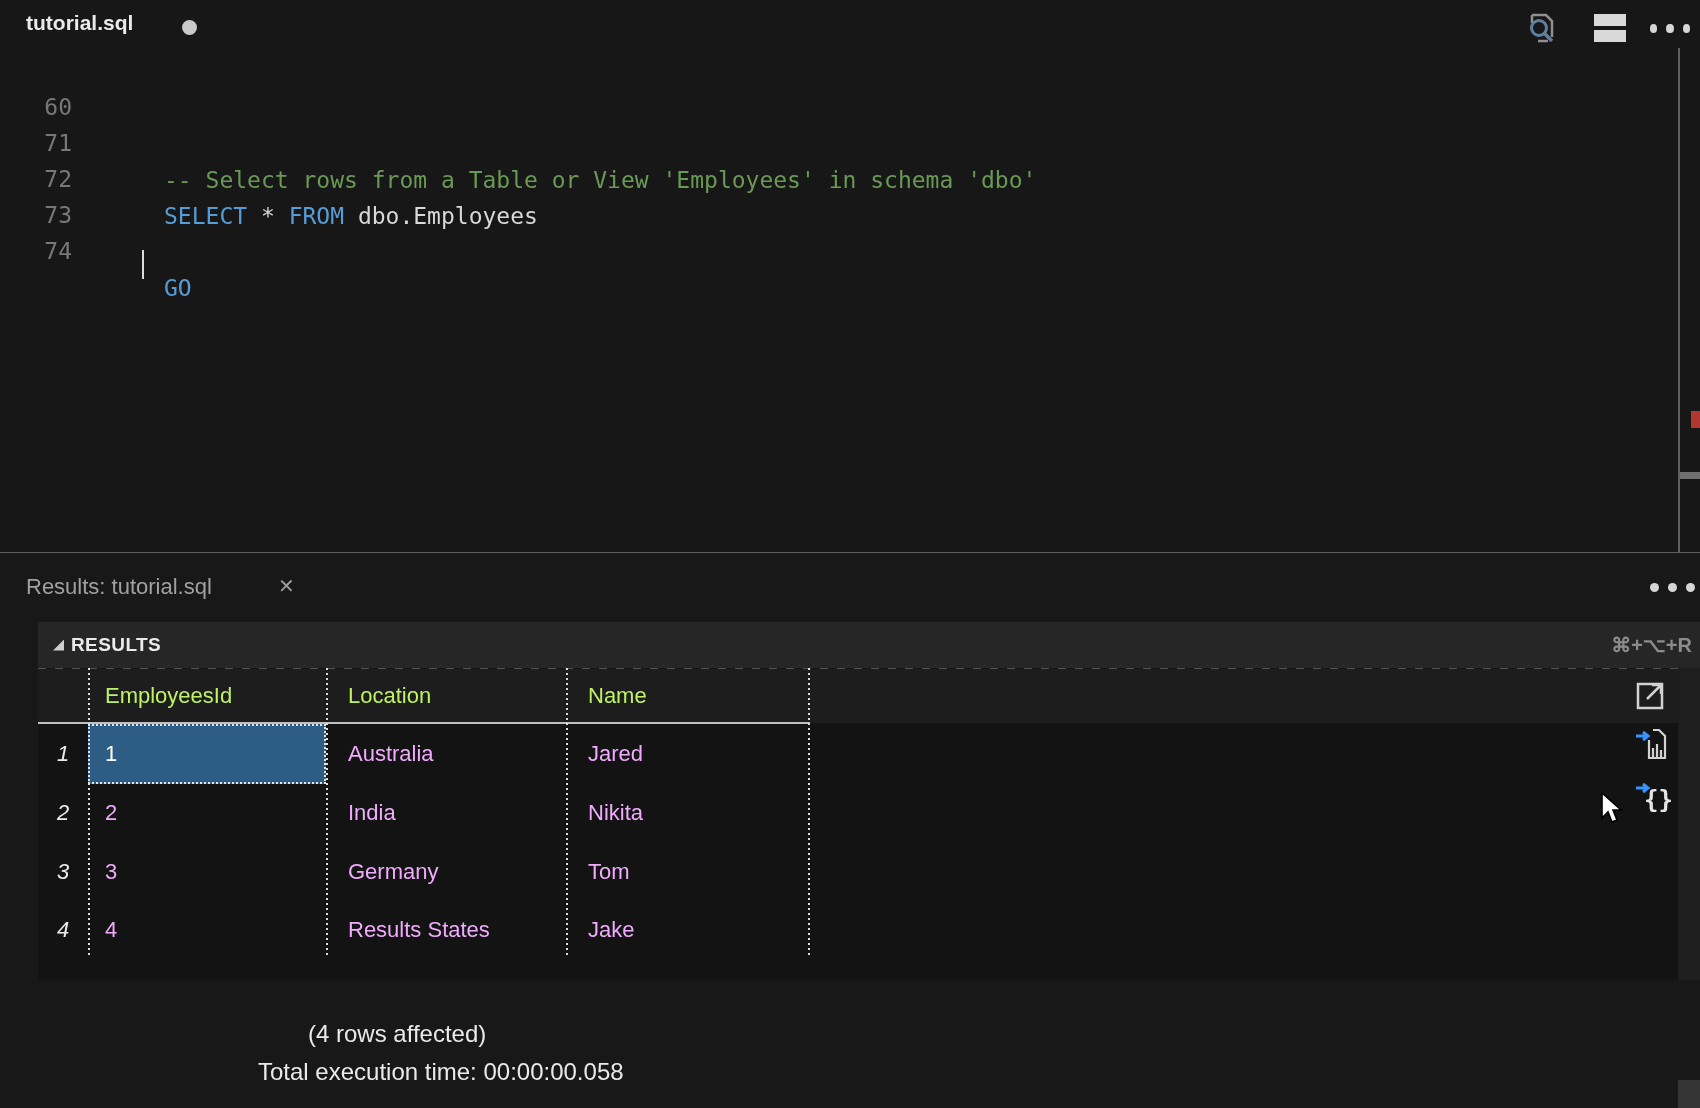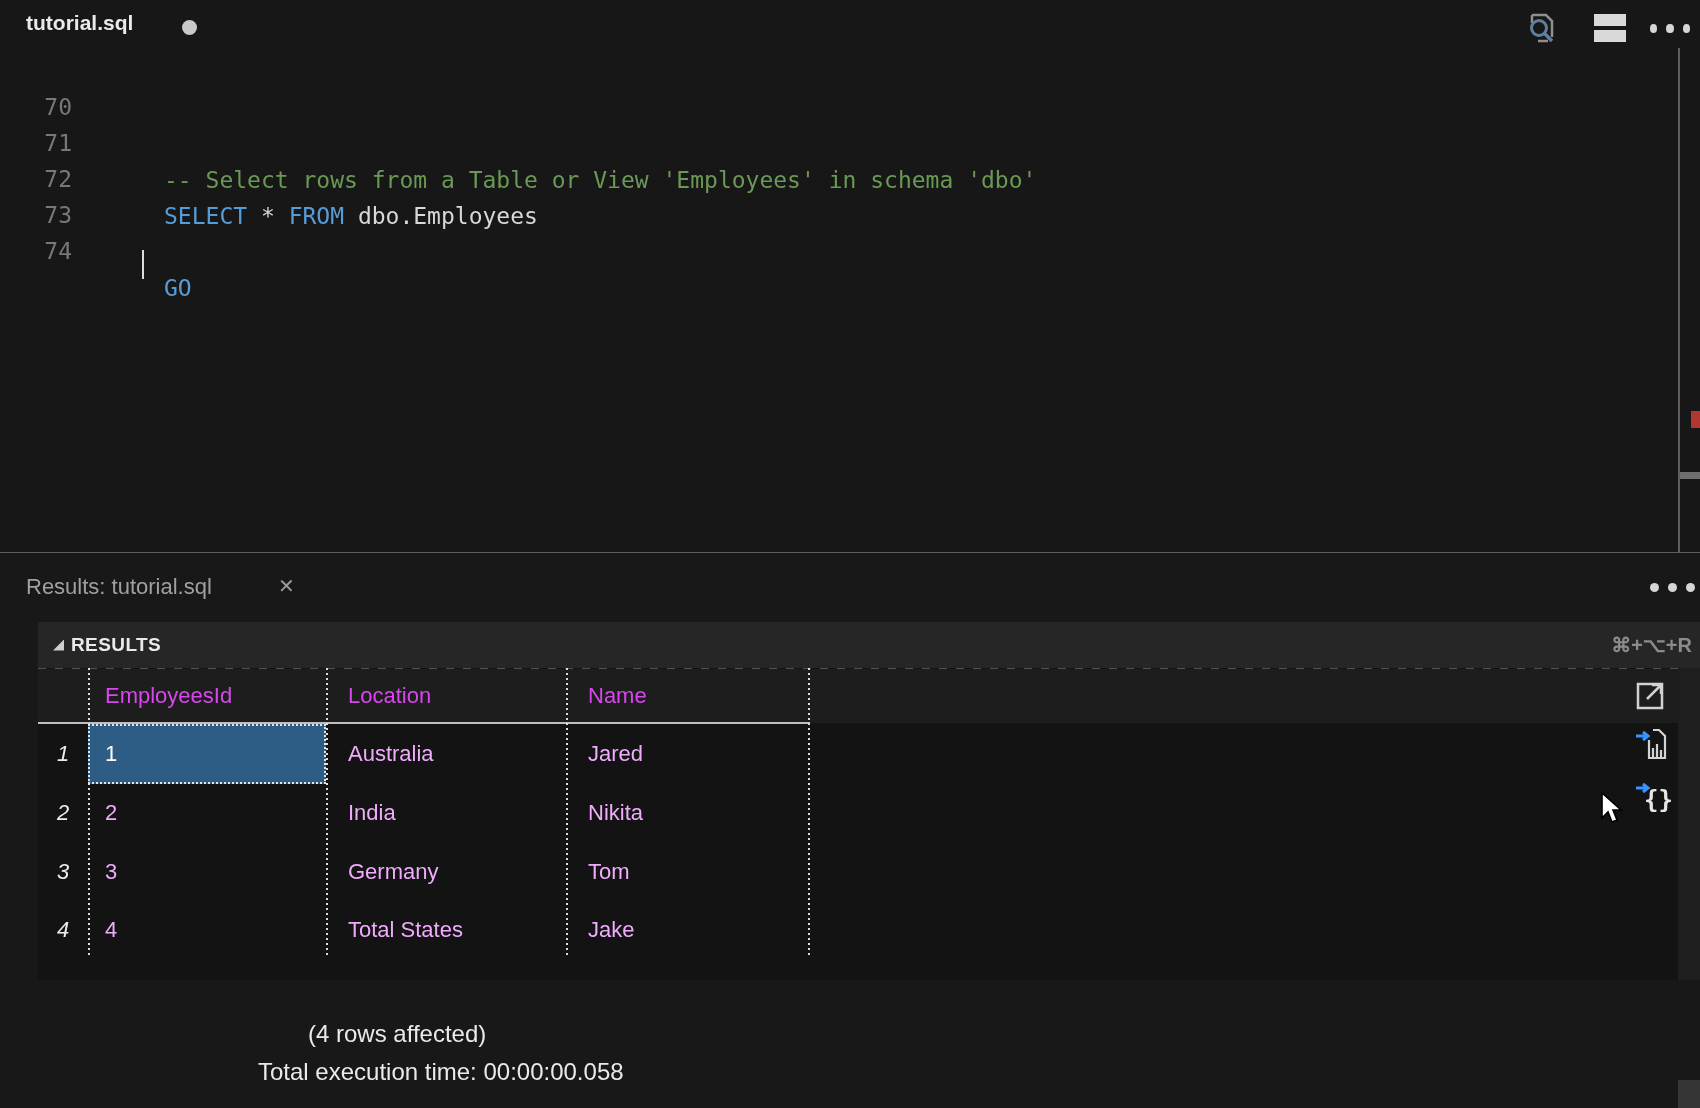--- a/index.html
+++ b/index.html
@@ -46,21 +46,21 @@
   .twistie{width:11px;height:11px;background:#cfcfcf;margin-left:15px;
            clip-path:polygon(100% 0,100% 100%,0 100%);flex:0 0 auto;cursor:pointer;}
   .section-label{margin-left:7px;font-size:19px;font-weight:bold;letter-spacing:.4px;color:#eaeaea;}
   .section-shortcut{margin-left:auto;margin-right:8px;font-size:20px;font-weight:600;color:#8b8b8b;}
 
   
   #grid{left:38px;top:115px;width:1640px;height:312px;background:#131313;}
   #grid-top-dash{left:0;top:0;width:1640px;height:2px;
       background:repeating-linear-gradient(90deg,#4f534f 0 8px,transparent 8px 17px);}
   #grid-header{left:0;top:1px;width:1640px;height:54px;background:#1d1d1d;}
-  .hcell{position:absolute;top:0;height:54px;line-height:54px;font-size:22px;color:#d946ef;cursor:pointer;}
+  .hcell{position:absolute;top:0;height:54px;line-height:54px;font-size:22px;color:#bef264;cursor:pointer;}
   #header-underline{left:0;top:54px;width:772px;height:2px;background:#bfbfbf;}
   .vdots{position:absolute;top:0;width:2px;height:290px;
       background:repeating-linear-gradient(180deg,#dcdcdc 0 2px,transparent 2px 5px);}
   .grid-row{position:absolute;left:0;width:1640px;height:59px;line-height:59px;}
   .rownum{position:absolute;left:0;top:0;width:50px;text-align:center;font-size:22px;font-style:italic;color:#ececec;cursor:pointer;}
   .cell{position:absolute;top:0;height:59px;font-size:22px;color:#f0abfc;cursor:pointer;}
   .cell.c0{left:67px;} .cell.c1{left:310px;} .cell.c2{left:550px;}
   #selected-cell{left:50px;top:56px;width:238px;height:60px;background:#2d5c84;
       border:2px dotted #e4e4e4;box-sizing:border-box;z-index:2;}
   #sel-value{position:absolute;left:15px;top:0;height:56px;line-height:56px;font-size:22px;color:#fff;}
@@ -111,21 +111,21 @@
     </svg>
   </div>
   <div class="abs topbar-icon dots" id="icon-more-editor">
       <i></i>
       <i></i>
       <i></i>
     </div>
 
   <div class="abs" id="editor">
     <div class="code-line" style="top:4px">
-      <span class="gutter">70</span>
+      <span class="gutter">60</span>
     </div>
     <div class="code-line" style="top:40px">
       <span class="gutter">71</span>
       <span class="code-text"><span class="tok-comment">-- Select rows from a Table or View 'Employees' in schema 'dbo'</span></span>
     </div>
     <div class="code-line" style="top:76px">
       <span class="gutter">72</span>
       <span class="code-text"><span class="tok-kw">SELECT</span><span class="tok-plain"> * </span><span class="tok-kw">FROM</span><span class="tok-plain"> dbo.Employees</span></span>
     </div>
     <div class="code-line" style="top:112px">
@@ -191,21 +191,21 @@
       </div>
       <div class="grid-row" style="top:174px">
         <div class="rownum">3</div>
         <div class="cell c0">3</div>
         <div class="cell c1">Germany</div>
         <div class="cell c2">Tom</div>
       </div>
       <div class="grid-row" style="top:232px">
         <div class="rownum">4</div>
         <div class="cell c0">4</div>
-        <div class="cell c1">Total States</div>
+        <div class="cell c1">Results States</div>
         <div class="cell c2">Jake</div>
       </div>
 
       <div class="abs" id="grid-vscroll"></div>
     </div>
 
     <div class="abs grid-action" id="act-maximize">
       <svg width="36" height="36" viewBox="0 0 36 36">
         <rect x="4" y="8" width="24" height="24" fill="none" stroke="#d2d2d2" stroke-width="2.5"></rect>
         <line x1="13" y1="23" x2="26" y2="10" stroke="#d2d2d2" stroke-width="2.5"></line>

